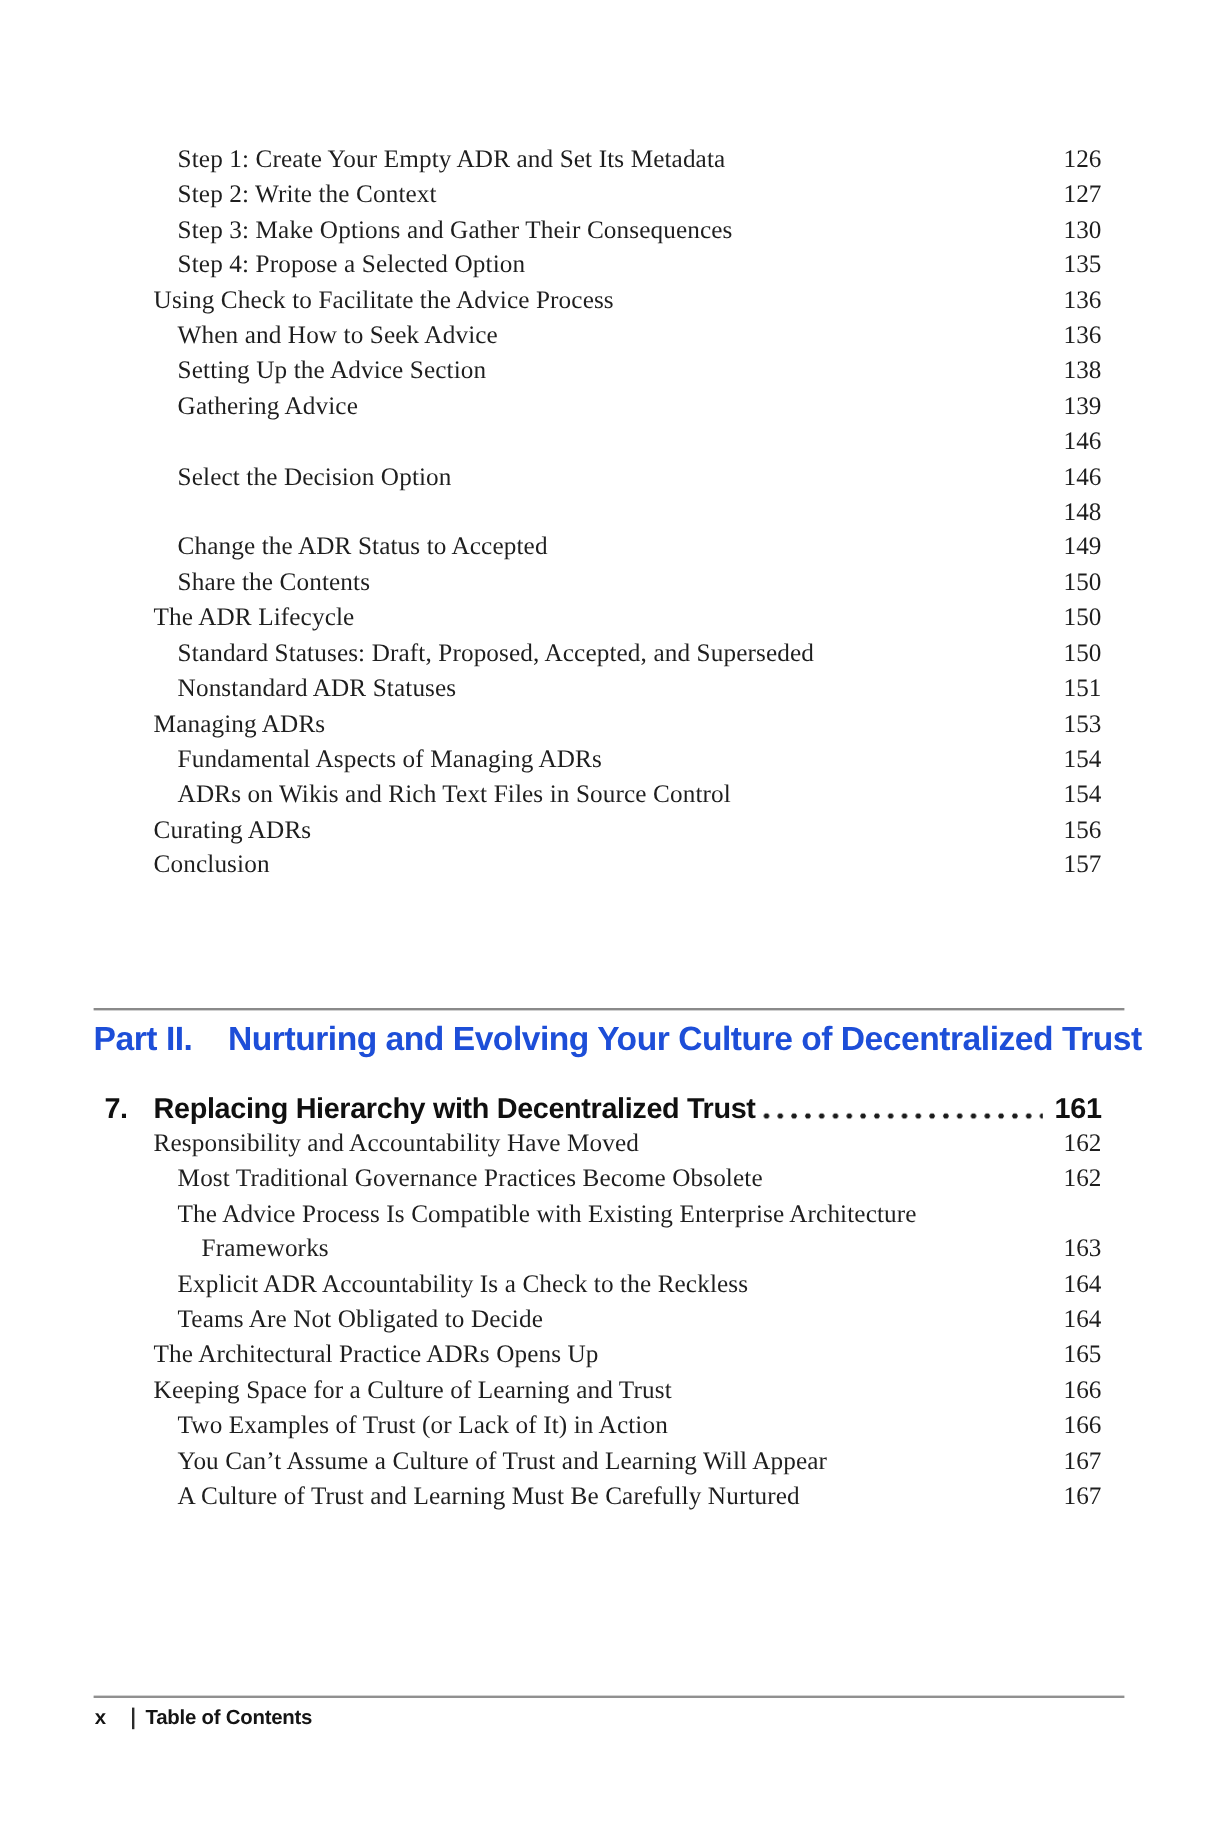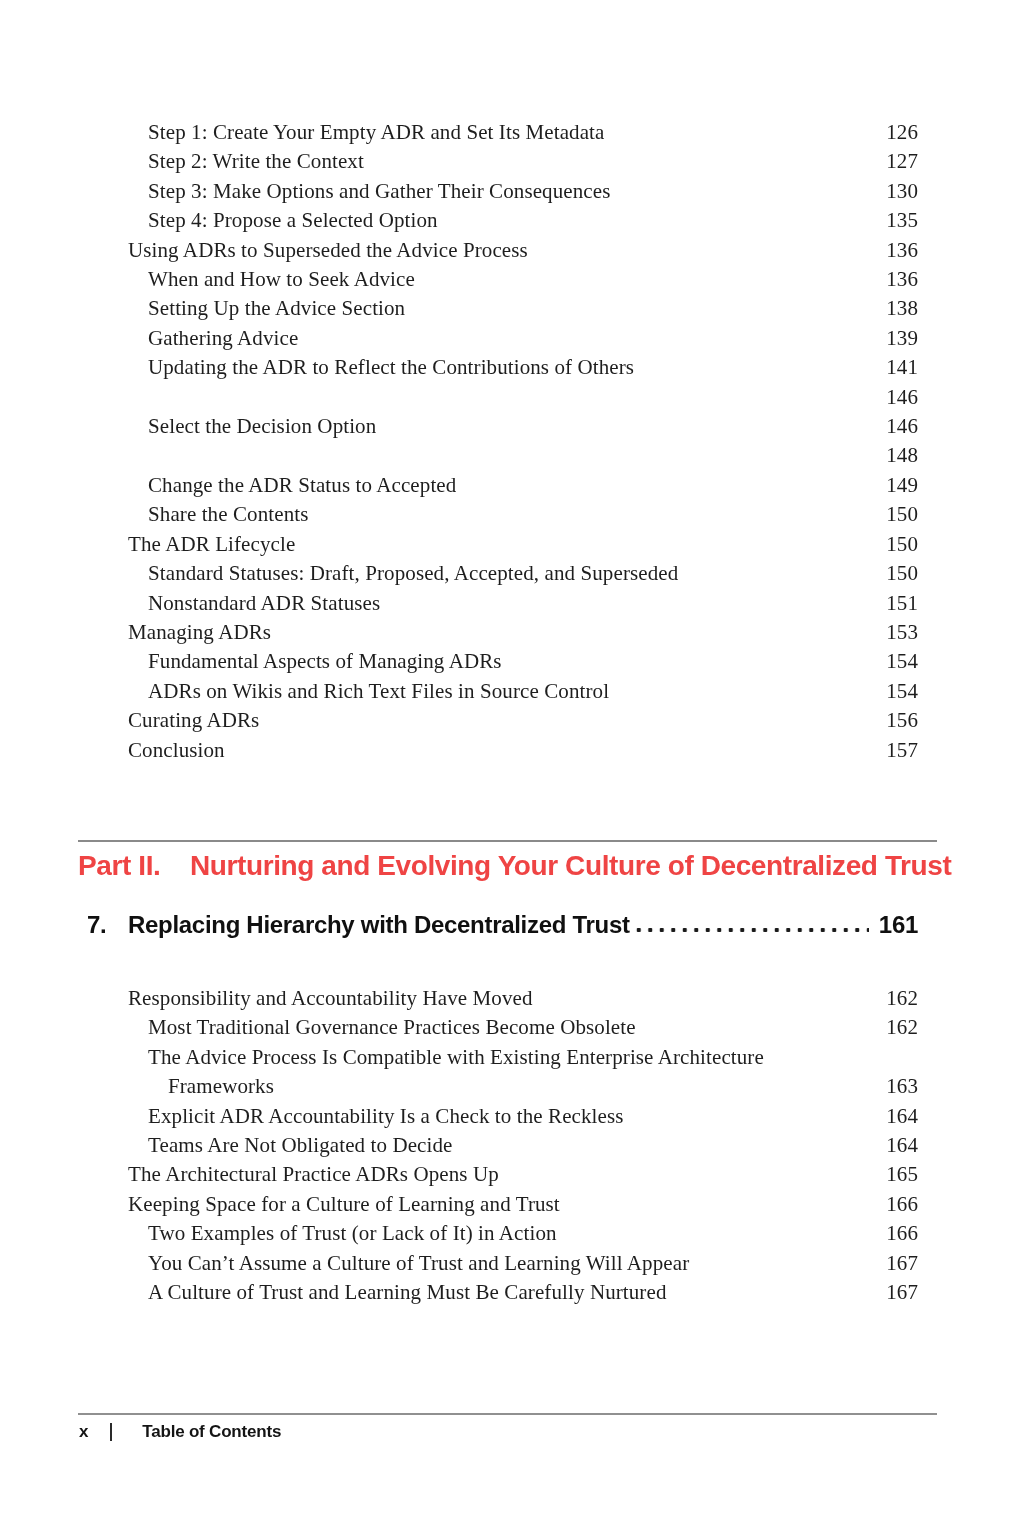--- a/index.html
+++ b/index.html
@@ -9,21 +9,21 @@
     position: relative;
     font-family: "Liberation Serif", serif;
     color: #1e1e1e;
     overflow: hidden;
   }
   .page { position: absolute; inset: 0; background: #ffffff; }
 
   
   .toc-block { position: absolute; left: 78px; width: 859px; }
   .toc-block-1 { top: 118px; }
-  .toc-block-2 { top: 984px; }
+  .toc-block-2 { top: 938px; }
   .toc-row {
     display: flex; align-items: baseline;
     width: 100%;
     padding-right: 19px;
     font-size: 21px; line-height: 29.4px;
     letter-spacing: 0.1px;
   }
   .toc-row .toc-title { white-space: nowrap; }
   .toc-row .toc-page { margin-left: auto; padding-left: 12px; }
   .toc-row.lvl1 { padding-left: 50px; }
@@ -34,21 +34,21 @@
   .part-rule, .footer-rule {
     position: absolute; left: 78px; width: 859px; height: 2px;
     background: #8a8a8a;
   }
   .part-rule { top: 840px; }
   .part-heading {
     position: absolute; top: 849px; left: 78px; width: 900px;
     display: flex; align-items: center;
     font-family: "Liberation Sans", sans-serif;
     font-weight: 700; font-size: 28px; line-height: 34px;
-    letter-spacing: -0.4px; color: #ef4444;
+    letter-spacing: -0.4px; color: #1d4ed8;
   }
   .part-label { width: 112px; flex: none; }
 
   
   .chapter-line {
     position: absolute; top: 909px; left: 78px; width: 859px;
     padding: 0 19px 0 9px;
     display: flex; align-items: baseline;
     font-family: "Liberation Sans", sans-serif;
     font-weight: 700; font-size: 24px; line-height: 32px;
@@ -68,21 +68,21 @@
   
   .footer-rule { top: 1413px; background: #909090; }
   .footer {
     position: absolute; top: 1419px; left: 79px;
     display: flex; align-items: center;
     font-family: "Liberation Sans", sans-serif;
     font-weight: 700; font-size: 17px; line-height: 26px;
     letter-spacing: -0.2px; color: #141414;
   }
   .footer .sep { width: 2px; height: 18px; background: #2a2a2a; margin-left: 22px; }
-  .footer .sec { margin-left: 30px; }
+  .footer .sec { margin-left: 9px; }
 </style>
 </head>
 <body>
 
 <div class="page">
 
   <section class="toc-block toc-block-1">
 
       <div class="toc-row lvl2">
         <span class="toc-title">Step 1: Create Your Empty ADR and Set Its Metadata</span>
@@ -98,43 +98,39 @@
         <span class="toc-title">Step 3: Make Options and Gather Their Consequences</span>
         <span class="toc-page">130</span>
       </div>
 
       <div class="toc-row lvl2">
         <span class="toc-title">Step 4: Propose a Selected Option</span>
         <span class="toc-page">135</span>
       </div>
 
       <div class="toc-row lvl1">
-        <span class="toc-title">Using ADRs to Superseded the Advice Process</span>
+        <span class="toc-title">Using Check to Facilitate the Advice Process</span>
         <span class="toc-page">136</span>
       </div>
 
       <div class="toc-row lvl2">
         <span class="toc-title">When and How to Seek Advice</span>
         <span class="toc-page">136</span>
       </div>
 
       <div class="toc-row lvl2">
         <span class="toc-title">Setting Up the Advice Section</span>
         <span class="toc-page">138</span>
       </div>
 
       <div class="toc-row lvl2">
         <span class="toc-title">Gathering Advice</span>
         <span class="toc-page">139</span>
       </div>
 
-      <div class="toc-row lvl2">
-        <span class="toc-title">Updating the ADR to Reflect the Contributions of Others</span>
-        <span class="toc-page">141</span>
-      </div>
 
       <div class="toc-row lvl1">
         <span class="toc-page">146</span>
       </div>
 
       <div class="toc-row lvl2">
         <span class="toc-title">Select the Decision Option</span>
         <span class="toc-page">146</span>
       </div>
 

